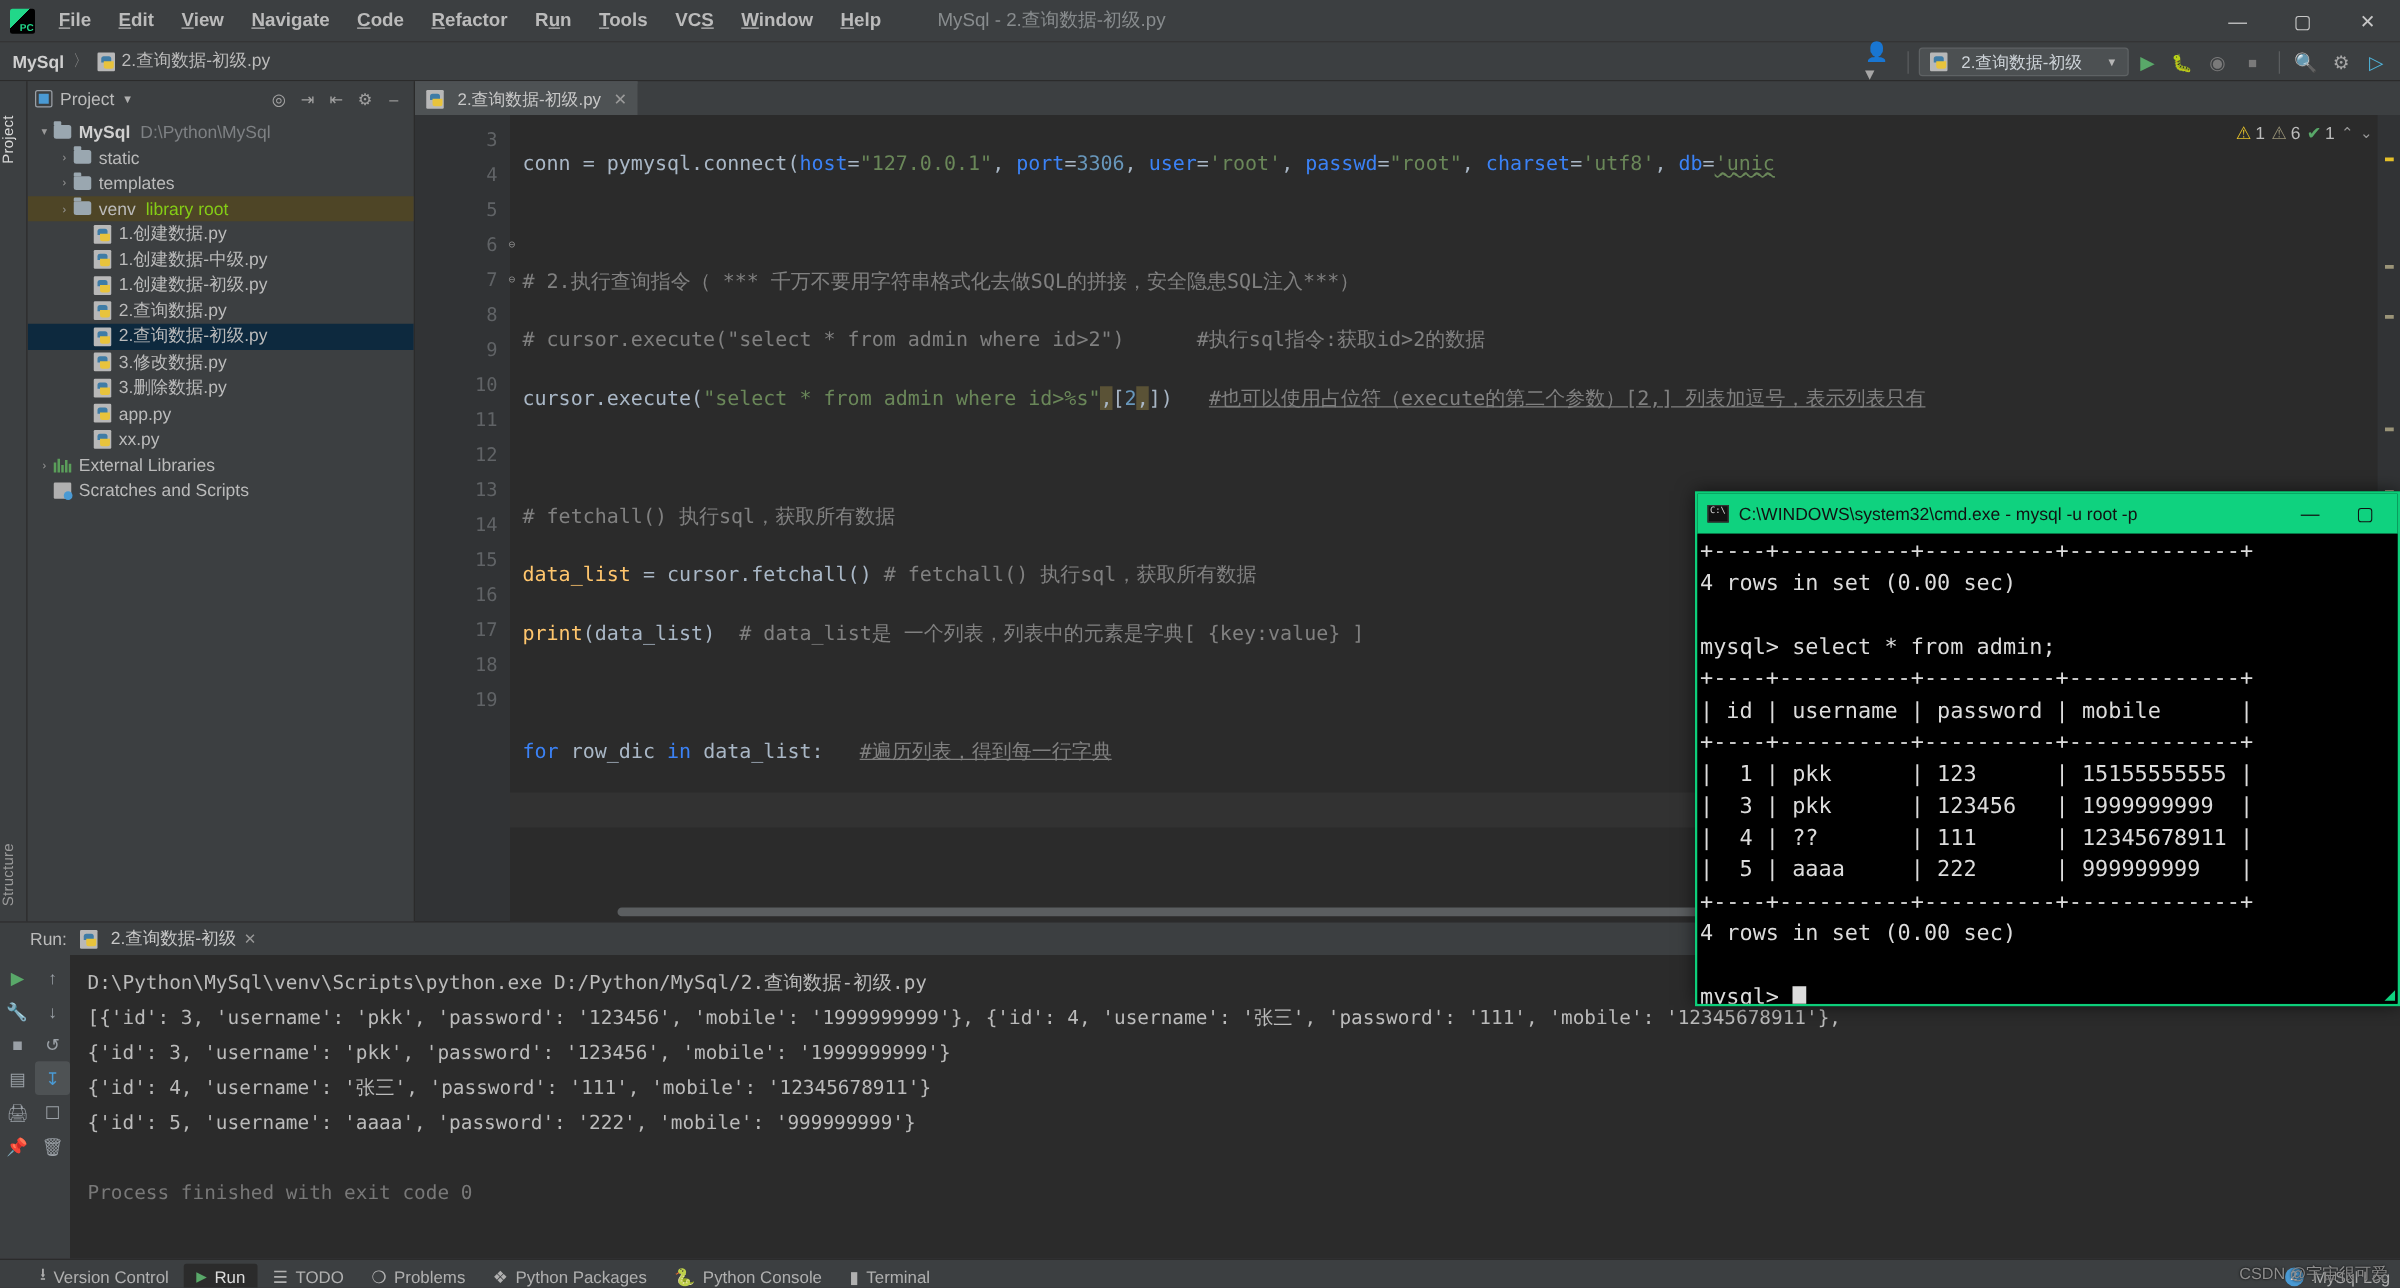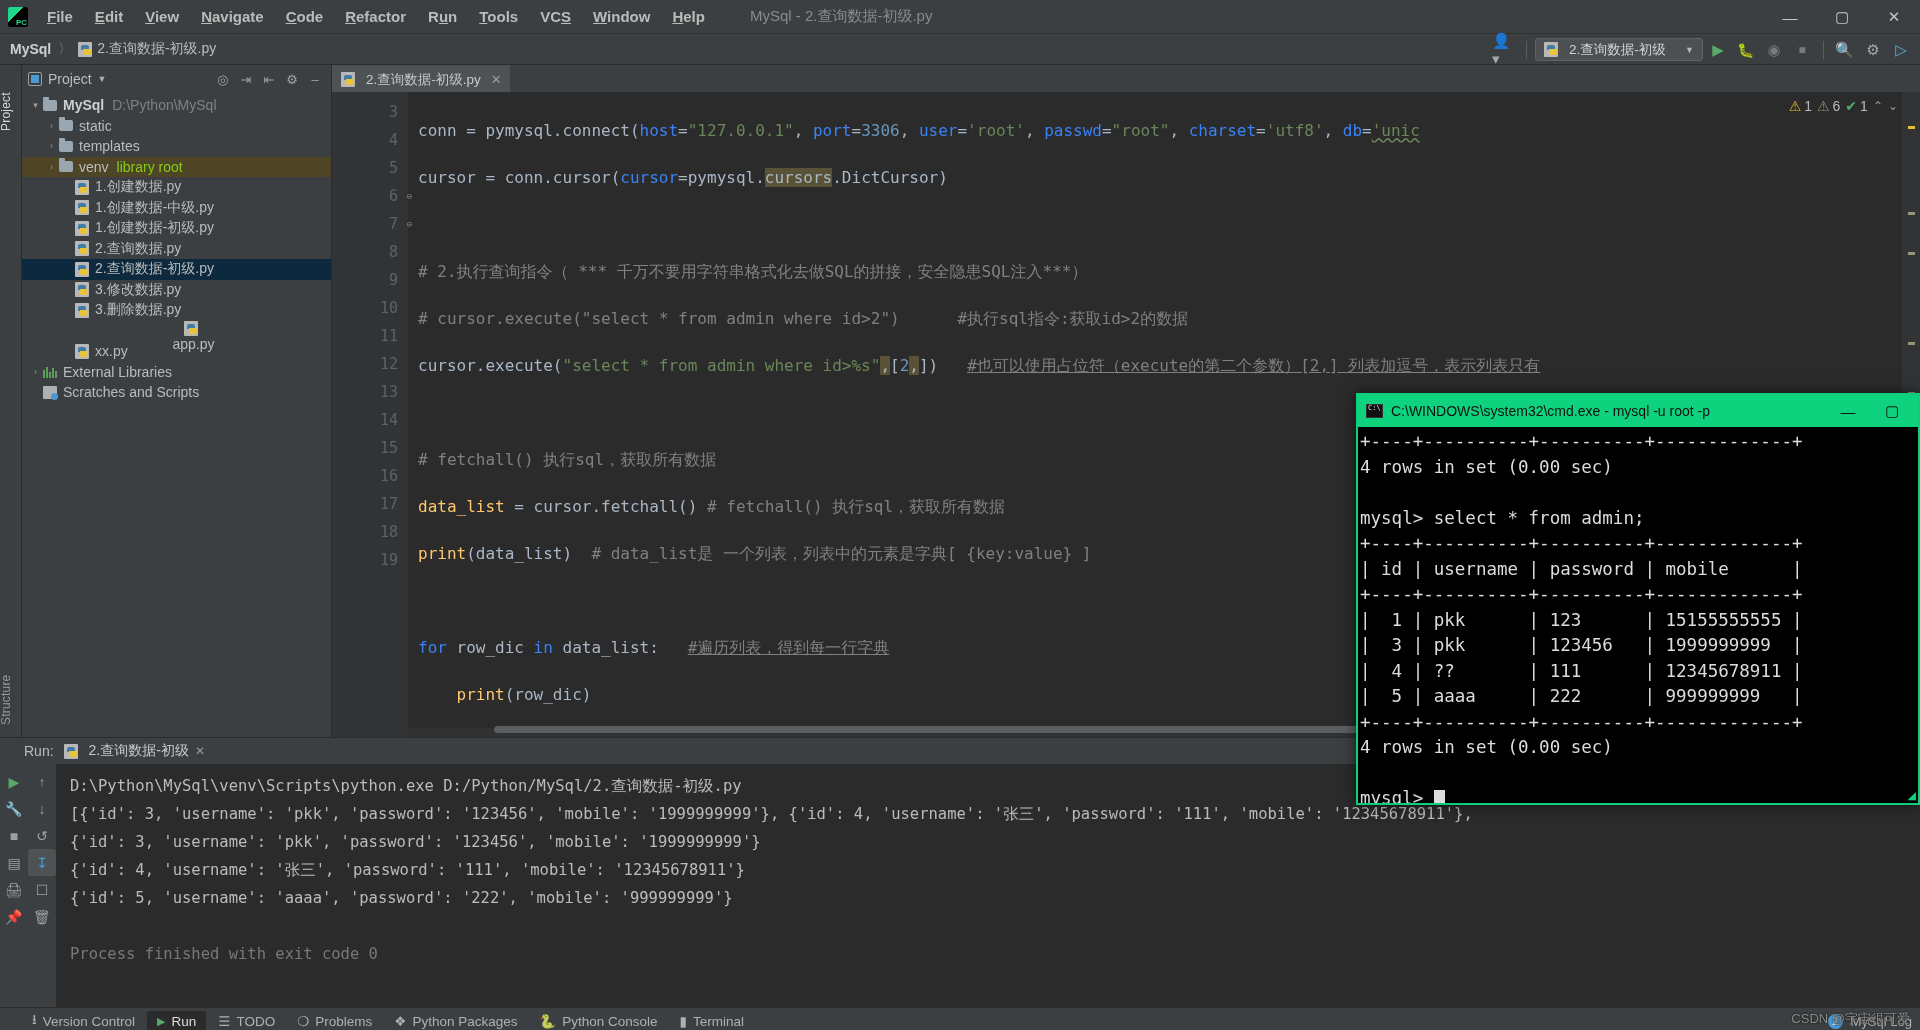--- a/index.html
+++ b/index.html
@@ -367,21 +367,21 @@
         <div class="trow" style="padding-left: 38px;">
           <span class="arrow"></span>
           <span class="py-ico" style="margin-right: 6px;"></span>
           <span class="tlabel">3.修改数据.py</span>
         </div>
         <div class="trow" style="padding-left: 38px;">
           <span class="arrow"></span>
           <span class="py-ico" style="margin-right: 6px;"></span>
           <span class="tlabel">3.删除数据.py</span>
         </div>
-        <div class="trow" style="padding-left: 38px; flex-direction: column;">
+        <div class="trow" style="padding-left: 38px;">
           <span class="arrow"></span>
           <span class="py-ico" style="margin-right: 6px;"></span>
           <span class="tlabel">app.py</span>
         </div>
         <div class="trow" style="padding-left: 38px;">
           <span class="arrow"></span>
           <span class="py-ico" style="margin-right: 6px;"></span>
           <span class="tlabel">xx.py</span>
         </div>
         <div class="trow" style="padding-left: 6px;">
@@ -426,32 +426,30 @@
           <div class="gline">13</div>
           <div class="gline">14</div>
           <div class="gline">15</div>
           <div class="gline">16</div>
           <div class="gline">17</div>
           <div class="gline">18</div>
           <div class="gline">19</div>
         </div>
       <div class="code">
 <div class="cline">conn = pymysql.connect(<span class="kw">host</span>=<span class="str">"127.0.0.1"</span>, <span class="kw">port</span>=<span class="num">3306</span>, <span class="kw">user</span>=<span class="str">'root'</span>, <span class="kw">passwd</span>=<span class="str">"root"</span>, <span class="kw">charset</span>=<span class="str">'utf8'</span>, <span class="kw">db</span>=<span class="str wavy">'unic</span></div>
-<div class="cline">cursor = conn.cursor(<span class="kw">cursor</span>=pymysql.<span class="hlbg">cursors</span>.DictCursor)</div>
 <div class="cline"> </div>
 <div class="cline"><span class="com"># 2.执行查询指令（ *** 千万不要用字符串格式化去做SQL的拼接，安全隐患SQL注入***）</span></div>
 <div class="cline"><span class="com"># cursor.execute("select * from admin where id&gt;2")      #执行sql指令:获取id&gt;2的数据</span></div>
 <div class="cline">cursor.execute(<span class="str">"select * from admin where id&gt;%s"</span><span class="hlbg">,</span>[<span class="num">2</span><span class="hlbg">,</span>])   <span class="comu">#也可以使用占位符（execute的第二个参数）[2,] 列表加逗号，表示列表只有</span></div>
 <div class="cline"> </div>
 <div class="cline"><span class="com"># fetchall() 执行sql，获取所有数据</span></div>
 <div class="cline"><span class="fn">data_list</span> = cursor.fetchall()<span class="com"> # fetchall() 执行sql，获取所有数据</span></div>
 <div class="cline"><span class="fn">print</span>(data_list)  <span class="com"># data_list是 一个列表，列表中的元素是字典[ {key:value} ]</span></div>
 <div class="cline"> </div>
 <div class="cline"><span class="kw">for</span> row_dic <span class="kw">in</span> data_list:   <span class="comu">#遍历列表，得到每一行字典</span></div>
-<div class="cline">    <span class="fn">print</span>(row_dic)</div>
 <div class="cline cur"> </div>
 
 
 
         <div class="hscroll"><i></i></div>
       </div>
       <div class="badges">
         <span class="badge">
           <span style="color:#e5c029;">⚠</span>
           <span>1</span>

